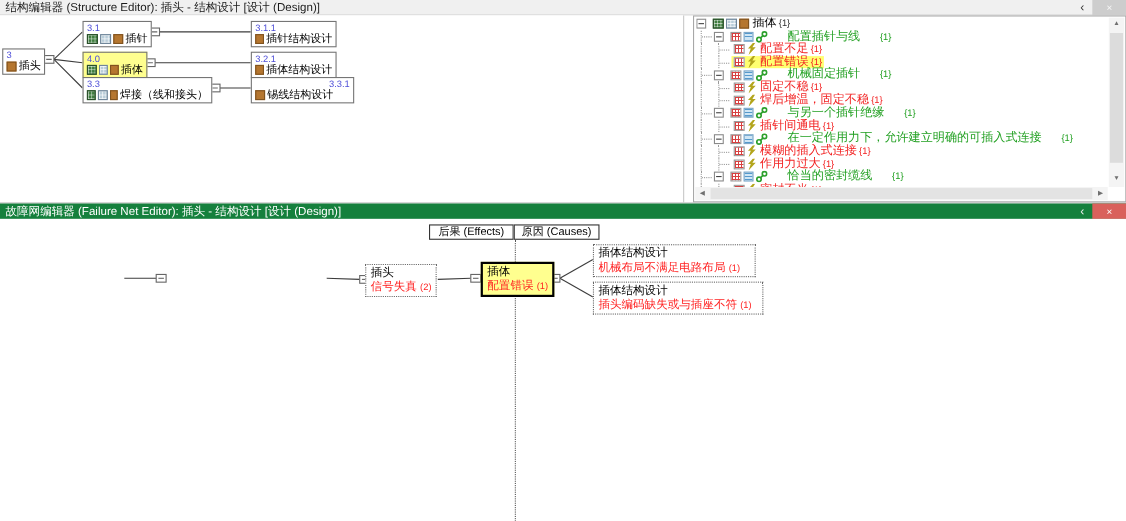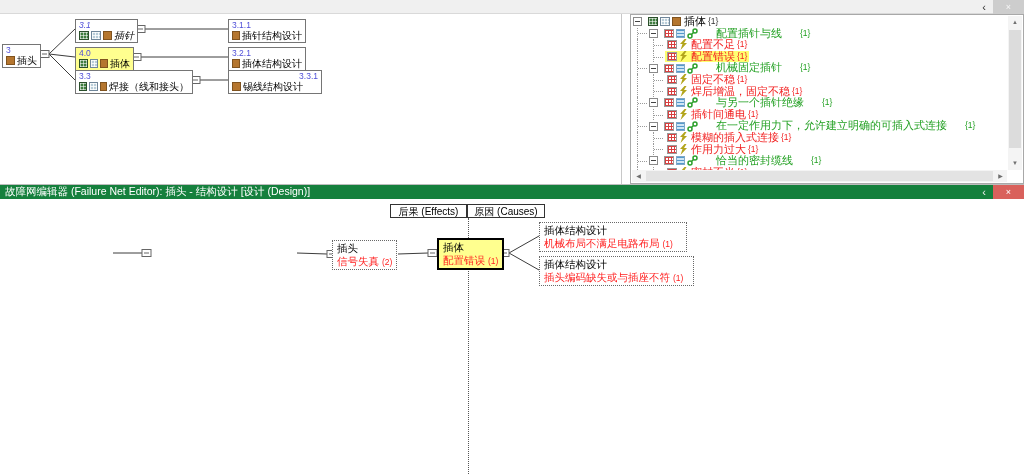--- a/index.html
+++ b/index.html
@@ -86,20 +86,21 @@
   .net-node .el{font-size:10.5px;color:#000;}
   .net-node .fl{font-size:10.5px;color:#ff2222;}
   .net-node .cnt{font-size:8.5px;color:#ff2222;}
   .net-node.sel{background:#ffff8f;border:2px solid #000;}
   svg.overlay{position:absolute;left:0;top:0;pointer-events:none;}
 </style>
 </head>
 <body>
 
 <div class="titlebar tb-light">
+  <span>结构编辑器 (Structure Editor): 插头 - 结构设计 [设计 (Design)]</span>
   <span class="tspacer"></span>
   <span class="chev">‹</span>
   <span class="closebtn">×</span>
 </div>
 
 <div class="struct-canvas">
   <svg class="overlay" width="621" height="170">
     <g stroke="#3c3c3c" stroke-width="1" fill="none">
       <line x1="49" y1="40" x2="75" y2="15"></line>
       <line x1="49" y1="40" x2="75" y2="43"></line>
@@ -122,21 +123,21 @@
     </g>
   </svg>
 
   <div class="snode" style="left:2px;top:30px;width:39px;">
     <span class="num">3</span>
     <span class="nrow">
         <span class="ic ic-el"></span>
         <span>插头</span>
       </span>
   </div>
-  <div class="snode" style="left:75px;top:5px;width:63px;font-style:italic;">
+  <div class="snode" style="left:75px;top:5px;width:63px;">
     <span class="num">3.1</span>
     <span class="nrow">
         <span class="ic ic-struct"></span>
         <span class="ic ic-table"></span>
         <span class="ic ic-el"></span>
         <span>插针</span>
       </span>
   </div>
   <div class="snode sel" style="left:75px;top:33px;width:59px;">
     <span class="num">4.0</span>

